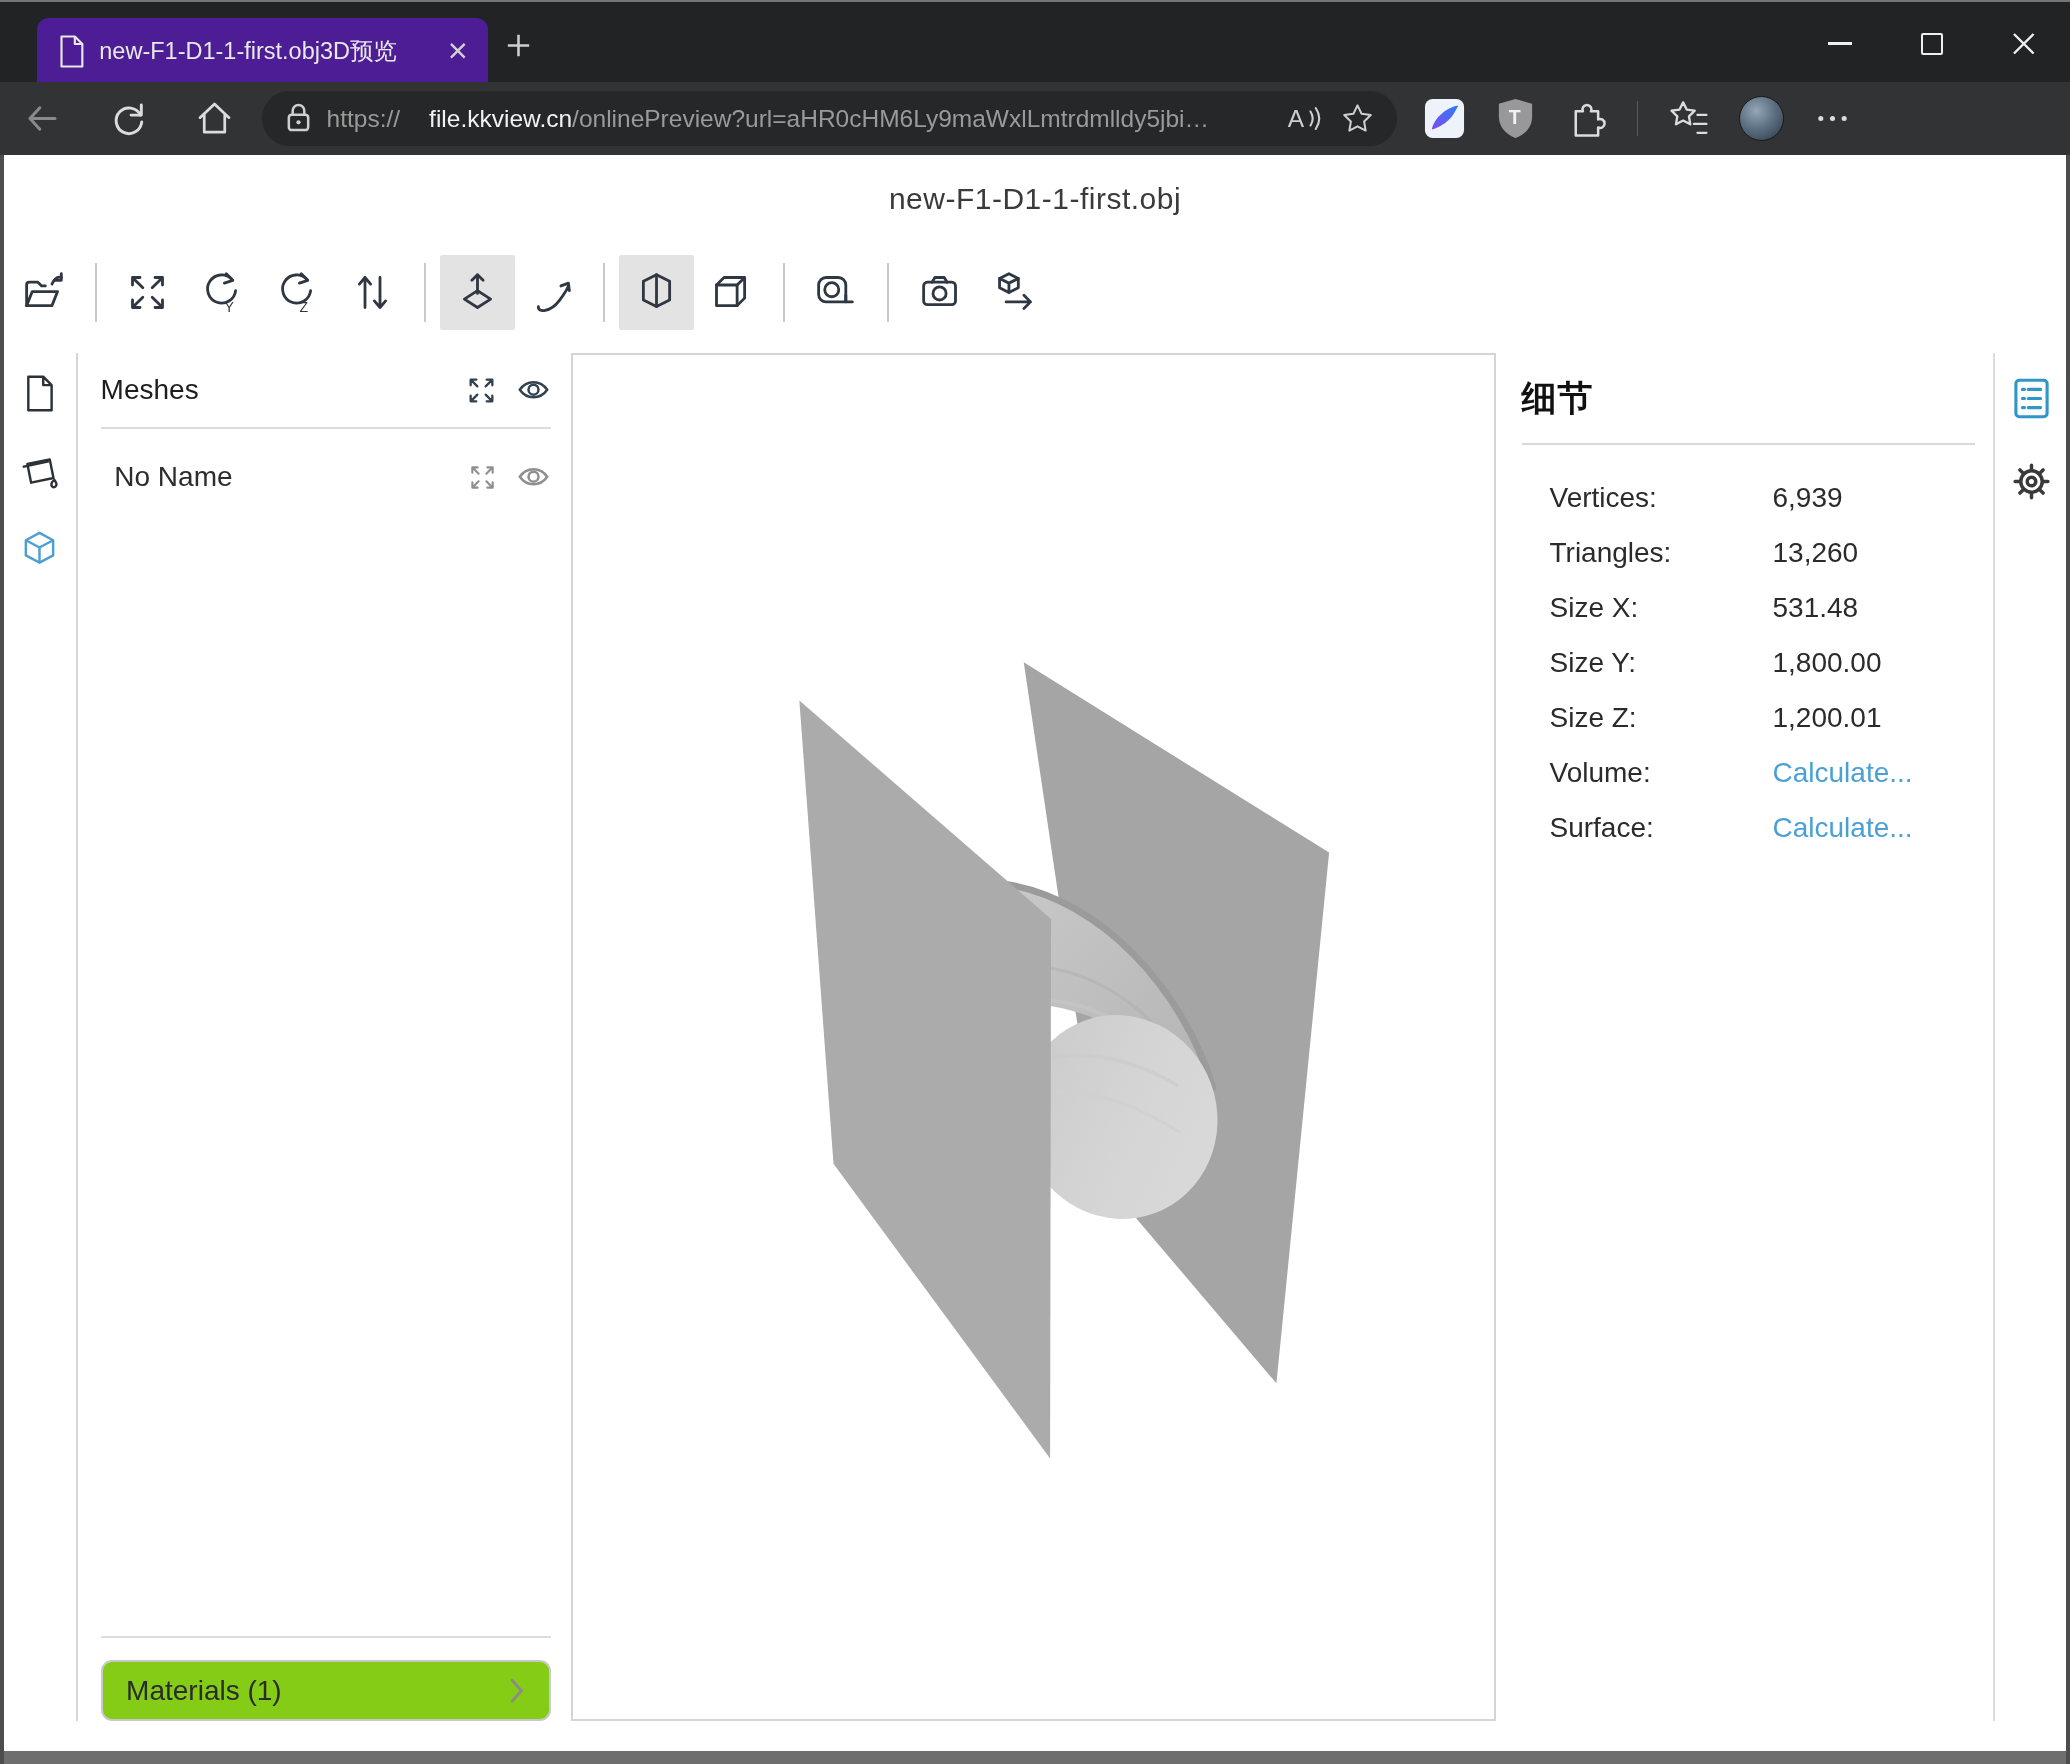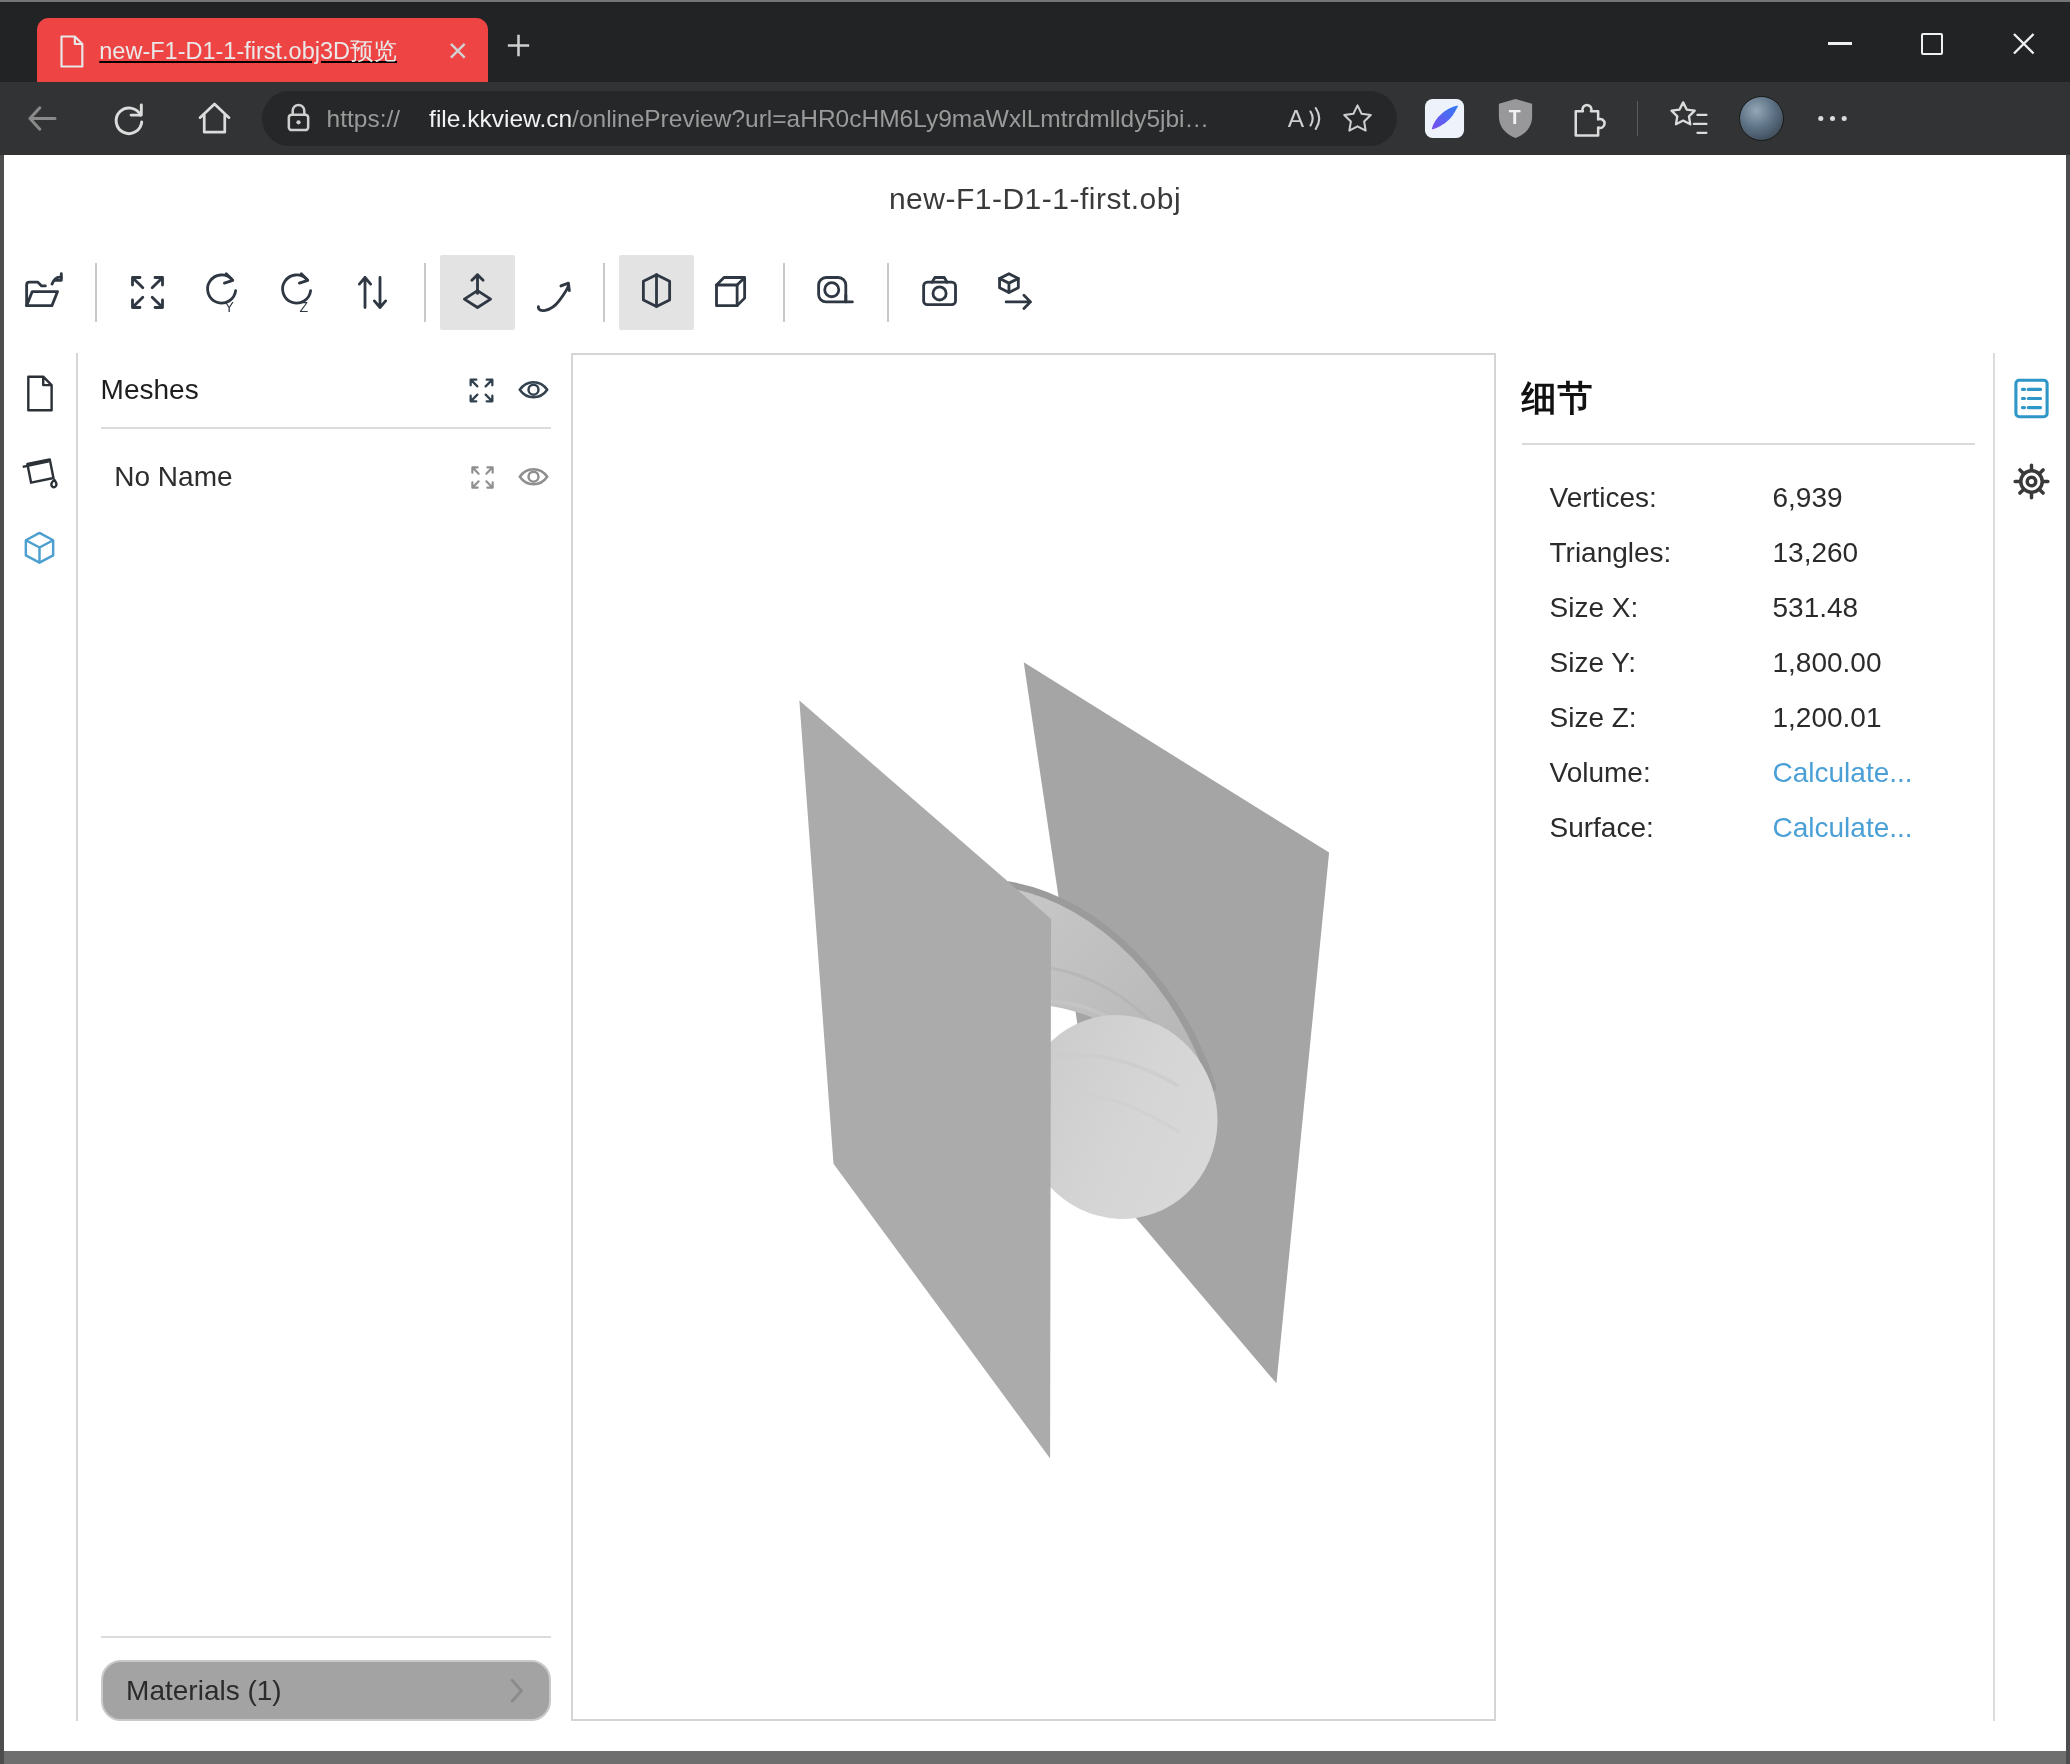--- a/index.html
+++ b/index.html
@@ -2,22 +2,22 @@
 <html><head>
 <meta charset="utf-8">
 <style>
   * { margin:0; padding:0; box-sizing:border-box; }
   html,body { width:2070px; height:1764px; overflow:hidden; background:#fff;
     font-family:"Liberation Sans","DejaVu Sans",sans-serif; }
   .screen { position:relative; width:2070px; height:1764px; background:#fff; overflow:hidden; }
 
   
   .titlebar { position:absolute; top:0; left:0; width:2070px; height:82px; background:#222324; border-top:2.9px solid #757575; }
-  .tab { position:absolute; left:37px; top:15.7px; width:451px; height:67px; background:#ef4444; border-radius:11.8px 11.8px 0 0;
-         display:flex; align-items:center; padding:0 19.6px;text-decoration:underline; }
+  .tab { position:absolute; left:37px; top:15.7px; width:451px; height:67px; background:#4c1d95; border-radius:11.8px 11.8px 0 0;
+         display:flex; align-items:center; padding:0 19.6px; }
   .tab-title { color:#e9e9e9; font-size:23.5px; white-space:nowrap; overflow:hidden; flex:1; margin-left:13.7px; }
   .tab-close { margin-left:9.8px; cursor:default; }
   .newtab { position:absolute; left:502px; top:27.4px; }
   .win-controls { position:absolute; right:0; top:2.9px; height:78px; display:flex; }
   .winbtn { width:92px; height:78px; display:flex; align-items:center; justify-content:center; }
   .min-glyph { width:23.5px; height:2.9px; background:#f0f0f0; }
   .max-glyph { width:21.6px; height:21.6px; border:2.5px solid #f0f0f0; border-radius:2px; }
 
   .navbar { position:absolute; top:82px; left:0; width:2070px; height:73px; background:#323334; display:flex; align-items:center; }
   .nav-ico { width:57px; display:flex; justify-content:center; flex:0 0 auto; }
@@ -51,22 +51,22 @@
                display:flex; flex-direction:column; align-items:center; padding-top:19.6px; gap:37px; }
 
   .mesh-panel { position:absolute; left:79px; top:0; width:492px; height:100%; padding:0 19.6px 0 21.6px; }
   .panel-head { display:flex; align-items:center; height:74px; }
   .panel-title { font-size:28px; color:#1d1d1d; font-weight:500; flex:1; }
   .head-div { border-top:2px solid #dcdcdc; }
   .mesh-row { display:flex; align-items:center; height:96px; padding-left:13.7px; }
   .mesh-name { font-size:28px; color:#2d2d2d; flex:1; }
   .row-icons { display:flex; align-items:center; gap:19.6px; }
   .mesh-bottom { position:absolute; left:21.6px; right:19.6px; bottom:0; }
-  .materials-btn { height:61px; border:2px solid #c9c9c9; border-radius:20px; display:flex; align-items:center;
-                   padding:0 23.5px; margin-top:21.6px; background:#a3a3a3; }
+  .materials-btn { height:61px; border:2px solid #c9c9c9; border-radius:11px; display:flex; align-items:center;
+                   padding:0 23.5px; margin-top:21.6px; background:#84cc16; }
   .materials-label { font-size:28px; color:#2b2b2b; flex:1; }
 
   .viewport { position:absolute; left:571px; top:0; width:925px; height:1368px; border:2px solid #d5d5d5; background:#fff; }
   .viewport svg { width:100%; height:100%; display:block; }
 
   .details-panel { position:absolute; left:1498px; top:0; width:495px; height:100%; padding:21.6px 17.6px 0 23.5px; }
   .details-title { font-size:35px; font-weight:bold; color:#111; letter-spacing:1px;font-family:Liberation Serif, serif; }
   .details-div { border-top:2px solid #d9d9d9; margin-top:21.6px; margin-bottom:25.5px; }
   .drow { display:flex; height:55px; align-items:center; }
   .dlabel { width:223px; font-size:28px; color:#2b2b2b;margin-left:28px; }

